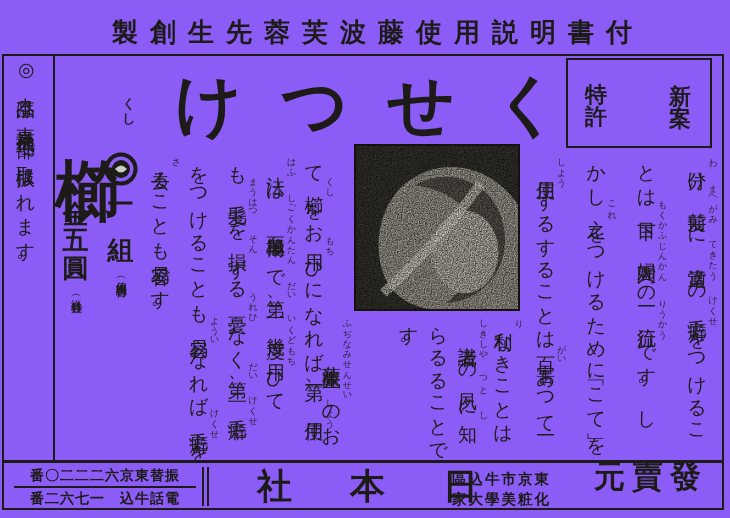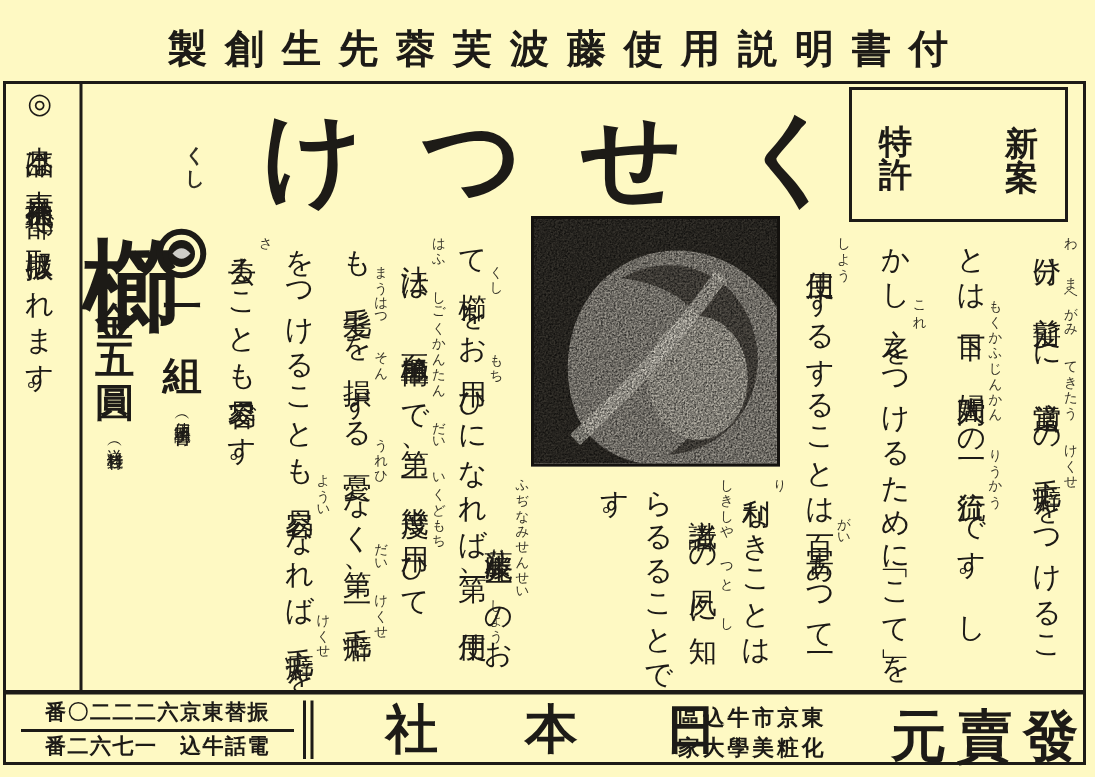--- a/index.html
+++ b/index.html
@@ -1,19 +1,19 @@
 <!DOCTYPE html>
 <html><head>
 <meta charset="utf-8">
 <style>
   * { margin:0; padding:0; box-sizing:border-box; }
   html,body { background:#e8e6e0; }
   .page {
     position:relative; width:730px; height:518px;
-    background:#fef9c3; color:#1d1b17; overflow:hidden;
+    background:#8b5cf6; color:#1d1b17; overflow:hidden;
     font-family:"DejaVu Serif","Liberation Serif",serif;
   }
   .ink { background:#1d1b17; }
   .frame {
     position:absolute; left:2px; top:54px; width:722px; height:456px;
     border:2px solid #1d1b17;
   }
   
   .header {
     position:absolute; left:112px; top:13px; width:508px; height:38px;
@@ -75,21 +75,21 @@
     writing-mode:vertical-rl; font-size:26px; font-weight:bold;
     letter-spacing:28px; line-height:1;
   }
   .smallnote {
     writing-mode:vertical-rl; font-size:11px; letter-spacing:1px;
     line-height:1.2; margin-top:26px;
   }
   
   .footer-divider { position:absolute; left:2px; top:460px; width:722px; height:3px; }
   .publisher {
-    position:absolute; left:594px; top:466px; font-size:37px; font-weight:bold;
+    position:absolute; left:594px; top:456px; font-size:31px; font-weight:bold;
     letter-spacing:7px; white-space:nowrap;font-family:Liberation Mono, monospace;
   }
   .address {
     position:absolute; left:452px; top:469px; width:140px;
     font-size:14.5px; font-weight:bold; line-height:20px;
     letter-spacing:2px; white-space:nowrap;
   }
   .company {
     position:absolute; left:225px; top:463px; width:260px;
     font-size:35px; font-weight:bold; letter-spacing:58px; white-space:nowrap;margin-left:32px;

